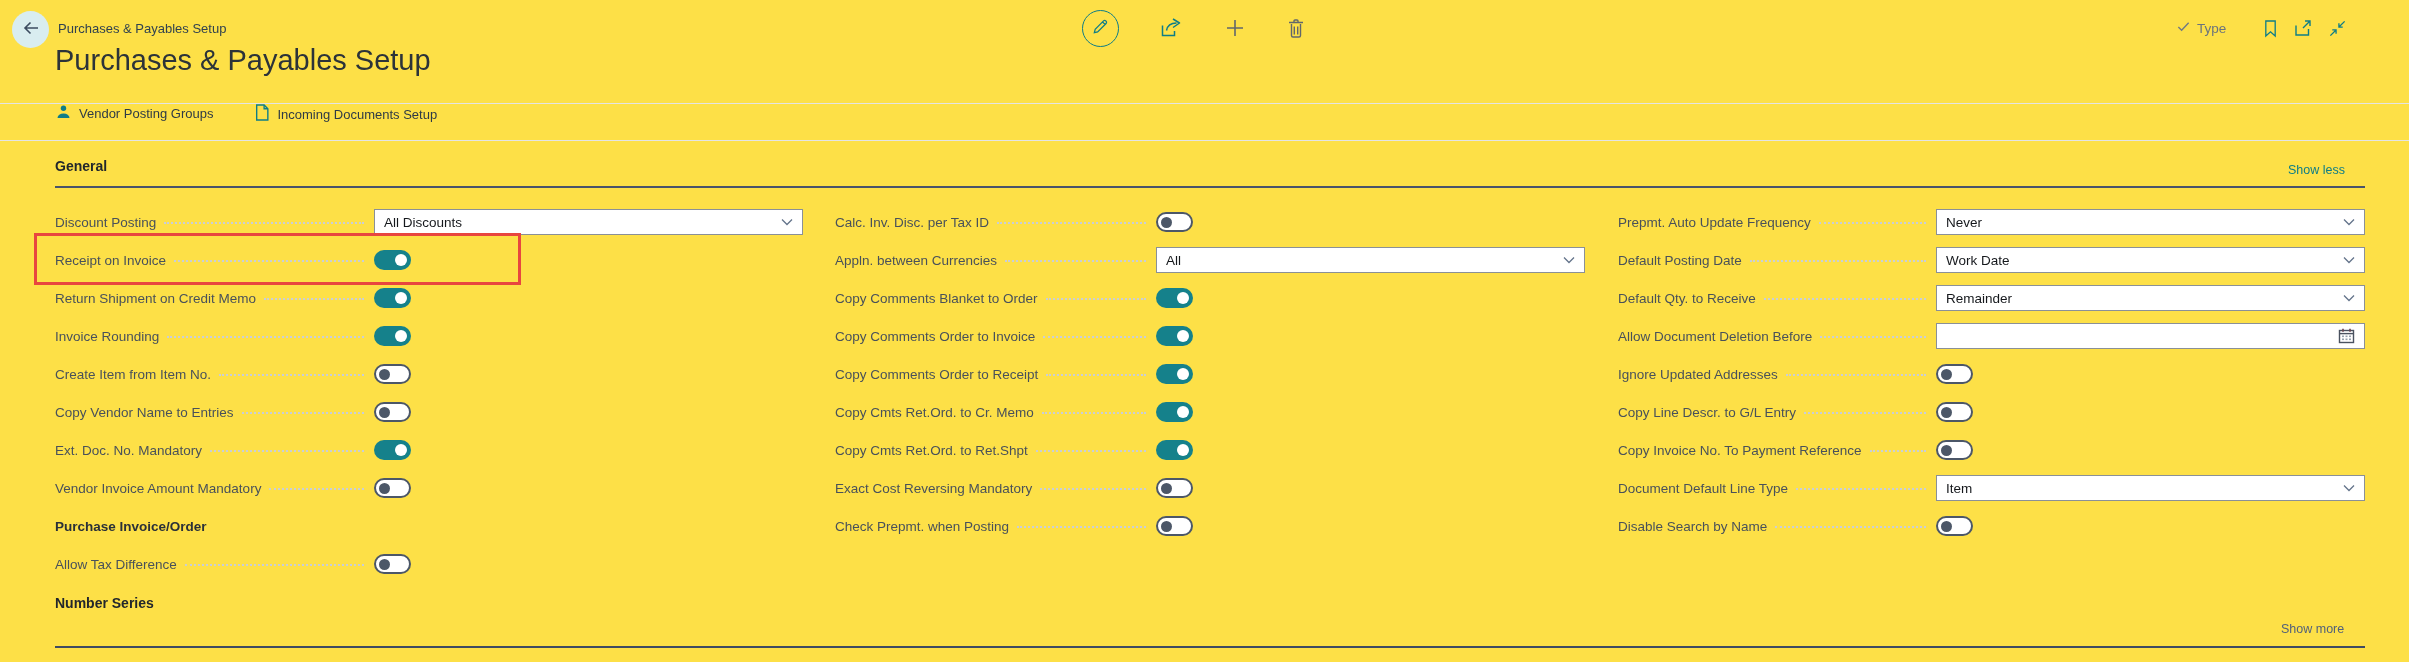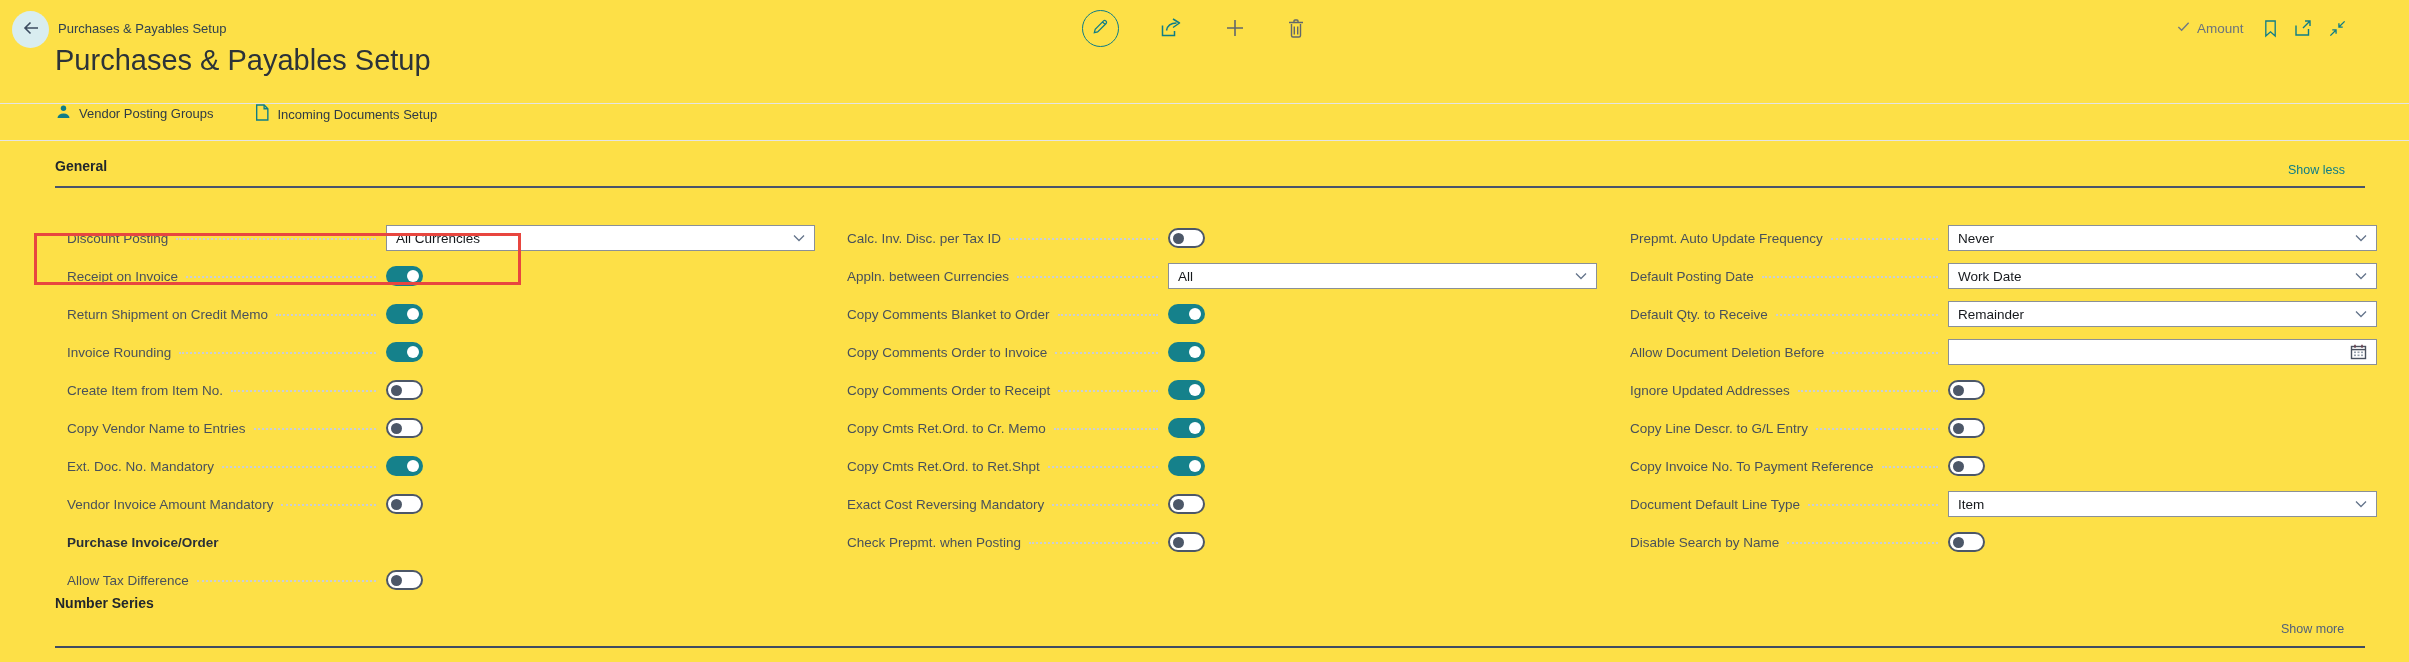--- a/index.html
+++ b/index.html
@@ -28,21 +28,21 @@
               display:flex;align-items:flex-start;padding-left:56px;gap:42px;}
   .action-item{display:flex;align-items:center;gap:8px;font-size:13px;color:#2e3a46;cursor:pointer;}
 
   
   .sec-head{position:absolute;font-size:14px;font-weight:700;color:#22272c;}
   .sec-link{position:absolute;font-size:12.5px;cursor:pointer;}
   .sec-rule{position:absolute;left:55px;width:2310px;height:2px;}
 
   
   .fields{position:absolute;left:0;top:203px;}
-  .col{position:absolute;top:16px;margin-left:12px;}
+  .col{position:absolute;top:0;}
   .col1{left:55px;width:748px;}
   .col2{left:835px;width:750px;}
   .col3{left:1618px;width:747px;}
   .field-row{height:38px;display:flex;align-items:center;}
   .field-label{font-size:13.5px;color:#49515a;white-space:nowrap;flex-shrink:0;}
   .field-row.subheader .field-label{font-weight:700;color:#2a3038;}
   .leader{flex:1;border-top:2px dotted #c9ced6;margin:2px 10px 0 8px;min-width:10px;}
   .control{width:429px;flex-shrink:0;display:flex;align-items:center;}
 
   .toggle{width:37px;height:20px;border-radius:10px;position:relative;box-sizing:border-box;cursor:pointer;}
@@ -101,21 +101,21 @@
       </svg>
     </span>
   </div>
 
   <div class="status">
     <span>
       <svg width="15" height="15" viewBox="0 0 16 16">
           <path d="M2.5 8.5 l3.5 3.5 L13.5 4" fill="none" stroke="#707a84" stroke-width="1.5"></path>
         </svg>
     </span>
-    <span>Amount</span>
+    <span>Type</span>
   </div>
 
   <div class="win-icons">
     <span>
       <svg width="15" height="19" viewBox="0 0 16 20">
           <path d="M3 2 h10 v16 l-5 -4.5 L3 18 Z" fill="none" stroke="#0e7d87" stroke-width="1.4"></path>
         </svg>
     </span>
     <span>
       <svg width="20" height="19" viewBox="0 0 20 19">
@@ -158,21 +158,21 @@
   <div class="sec-link" style="left:2288px;top:163px;color:#0e7d87;">Show less</div>
   <div class="sec-rule" style="top:186px;background:#49536a;"></div>
 
   <div class="fields">
     <div class="col col1">
         <div class="field-row">
           <span class="field-label">Discount Posting</span>
           <span class="leader"></span>
           <div class="control">
             <div class="select">
-              <span class="value">All Currencies</span>
+              <span class="value">All Discounts</span>
               <span class="icon">
                 <svg width="12" height="8" viewBox="0 0 12 8">
                   <path d="M1 1.5 L6 6.5 L11 1.5" fill="none" stroke="#64748b" stroke-width="1.3"></path>
                 </svg>
               </span>
             </div>
           </div>
         </div>
         <div class="field-row">
           <span class="field-label">Receipt on Invoice</span>

